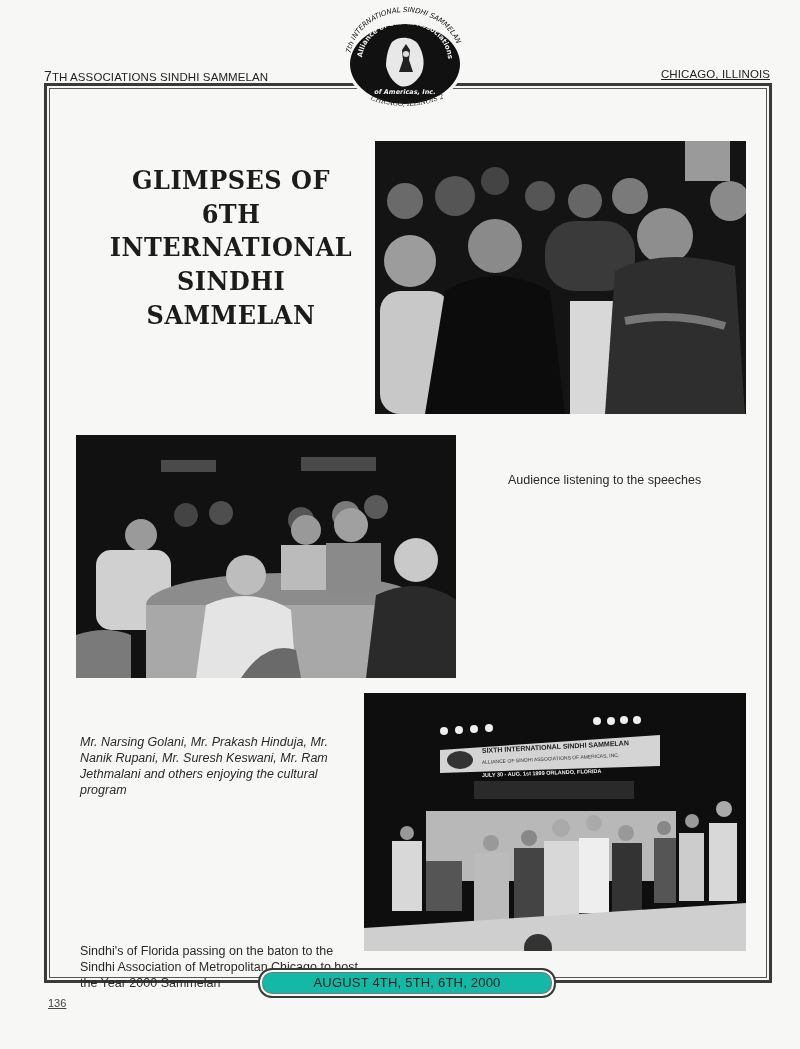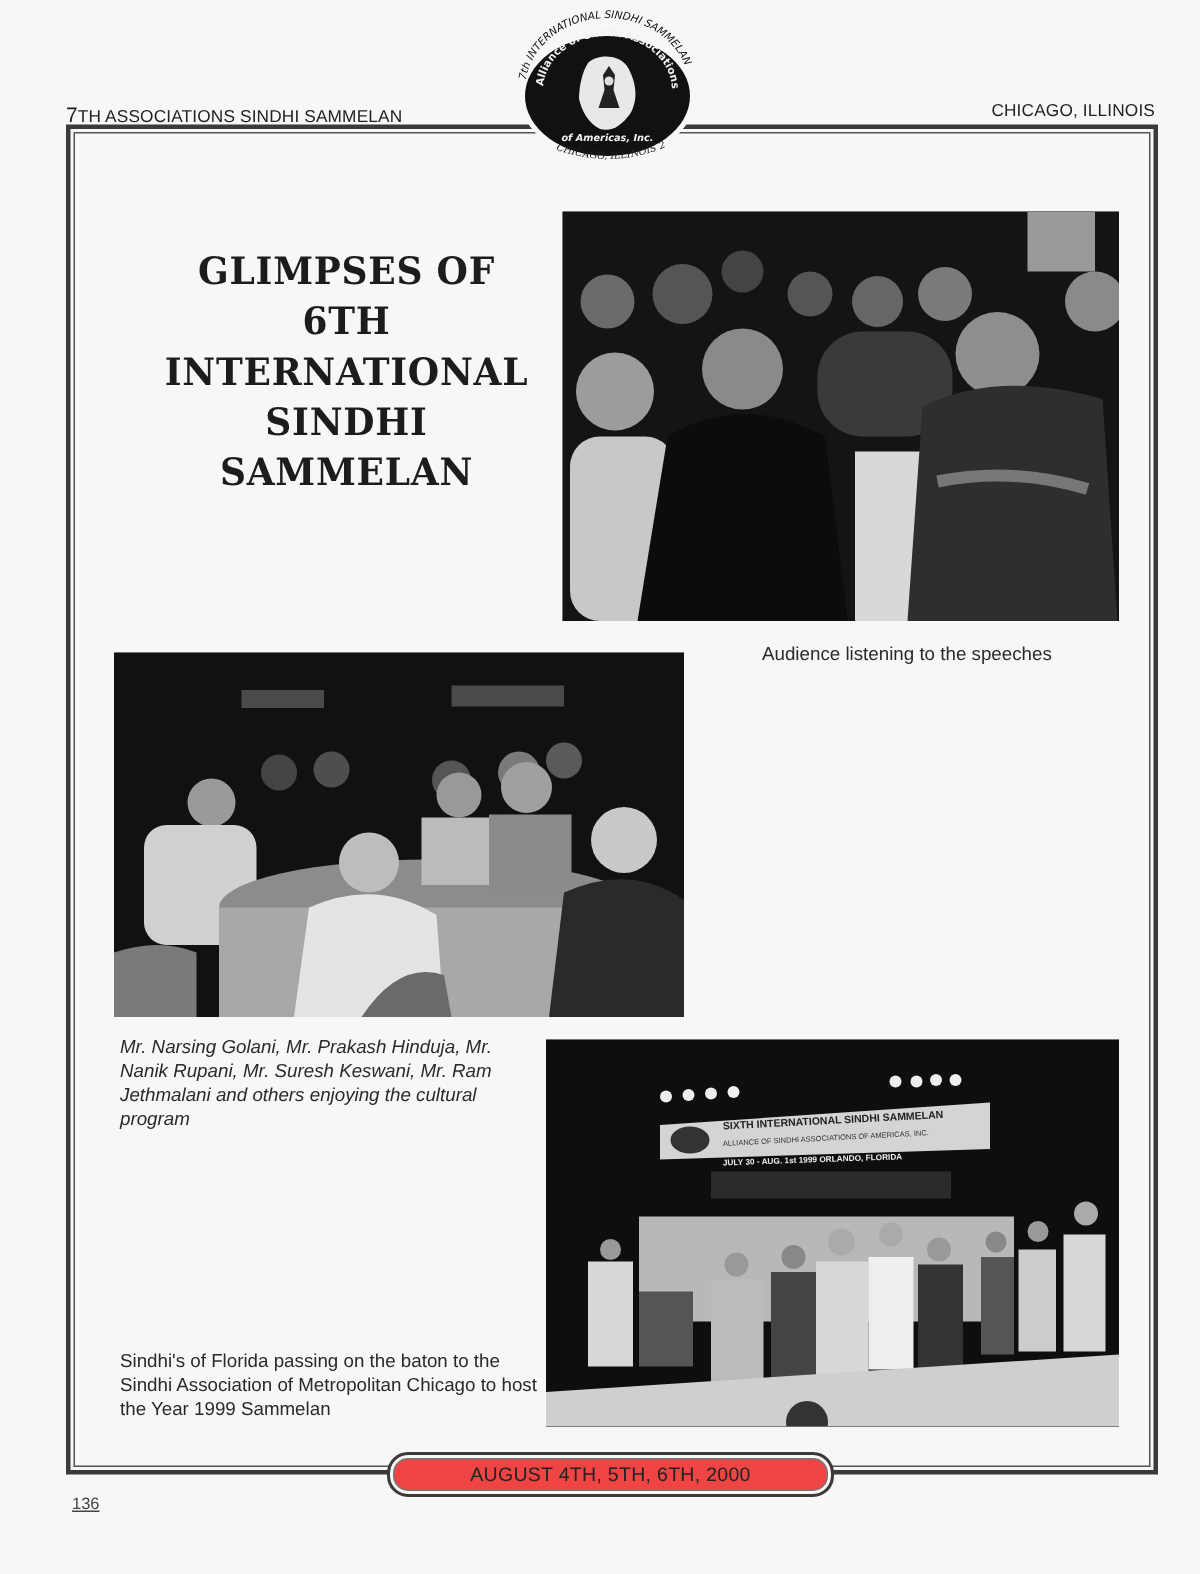--- a/index.html
+++ b/index.html
@@ -5,21 +5,21 @@
   html, body { margin:0; padding:0; }
   body {
     width:800px; height:1049px; position:relative; overflow:hidden;
     background:#f7f7f5; font-family:"Liberation Sans", sans-serif; color:#2a2a2a;
   }
   .hdr-left, .hdr-right {
     position:absolute; top:68px; font-size:11.5px; letter-spacing:0.1px; color:#222;
   }
   .hdr-left { left:44px; }
   .hdr-left .big { font-size:14px; }
-  .hdr-right { right:30px; }
+  .hdr-right { right:30px;text-decoration:underline; }
 
   
   .frame-outer {
     position:absolute; left:44px; top:83px; width:728px; height:900px;
     border:3px solid #3a3a3a; box-sizing:border-box;
   }
   .frame-inner {
     position:absolute; left:49px; top:88px; width:718px; height:890px;
     border:1px solid #555; box-sizing:border-box;
   }
@@ -36,30 +36,30 @@
   .title div { white-space:nowrap; }
 
   
   .photo { position:absolute; overflow:hidden; background:#111; }
   .photo svg { width:100%; height:100%; display:block; }
   .p1 { left:375px; top:141px; width:371px; height:273px; }
   .p2 { left:76px;  top:435px; width:380px; height:243px; }
   .p3 { left:364px; top:693px; width:382px; height:258px; }
 
   .caption {
-    position:absolute; font-size:12.5px; line-height:16px; color:#2a2a2a;
+    position:absolute; font-size:12.5px; line-height:16px; color:#2a2a2a;margin-top:44px;
   }
   .c1 { left:508px; top:428px; }
   .c2 { left:80px;  top:690px; width:280px;font-style:italic; }
   .c3 { left:80px;  top:899px; width:280px; }
 
   
   .pill {
     position:absolute; left:258px; top:968px; width:298px; height:30px;
-    background:#ef4444; border:2px solid #3a3a3a; border-radius:14px; box-sizing:border-box;
+    background:#14b8a6; border:2px solid #3a3a3a; border-radius:14px; box-sizing:border-box;
     box-shadow: inset 0 0 0 2px #f7f7f5, inset 0 0 0 3px #777;
     text-align:center; line-height:26px; font-size:13px; letter-spacing:0.2px; color:#222;
   }
   .pagenum { position:absolute; left:48px; top:997px; font-size:11px; color:#444;text-decoration:underline; }
 </style>
 </head>
 <body>
 
 <div class="hdr-left"><span class="big">7</span><span>TH ASSOCIATIONS SINDHI SAMMELAN</span></div>
 <div class="hdr-right">CHICAGO, ILLINOIS</div>
@@ -201,16 +201,16 @@
         <circle cx="328" cy="128" r="7" fill="#999"></circle>
       <rect x="345" y="130" width="28" height="78"></rect>
         <circle cx="360" cy="116" r="8" fill="#aaa"></circle>
     </g>
     <rect x="62" y="168" width="36" height="50" fill="#555"></rect>
 
     <path d="M0,235 L382,210 L382,258 L0,258 Z" fill="#cfcfcf"></path>
     <circle cx="174" cy="255" r="14" fill="#333"></circle>
   </svg>
 </div>
-<div class="caption c3">Sindhi's of Florida passing on the baton to the Sindhi Association of Metropolitan Chicago to host the Year 1999 Sammelan</div>
+<div class="caption c3">Sindhi's of Florida passing on the baton to the Sindhi Association of Metropolitan Chicago to host the Year 2000 Sammelan</div>
 
 <div class="pill">AUGUST 4TH, 5TH, 6TH, 2000</div>
 <div class="pagenum">136</div>
 
 </body></html>

